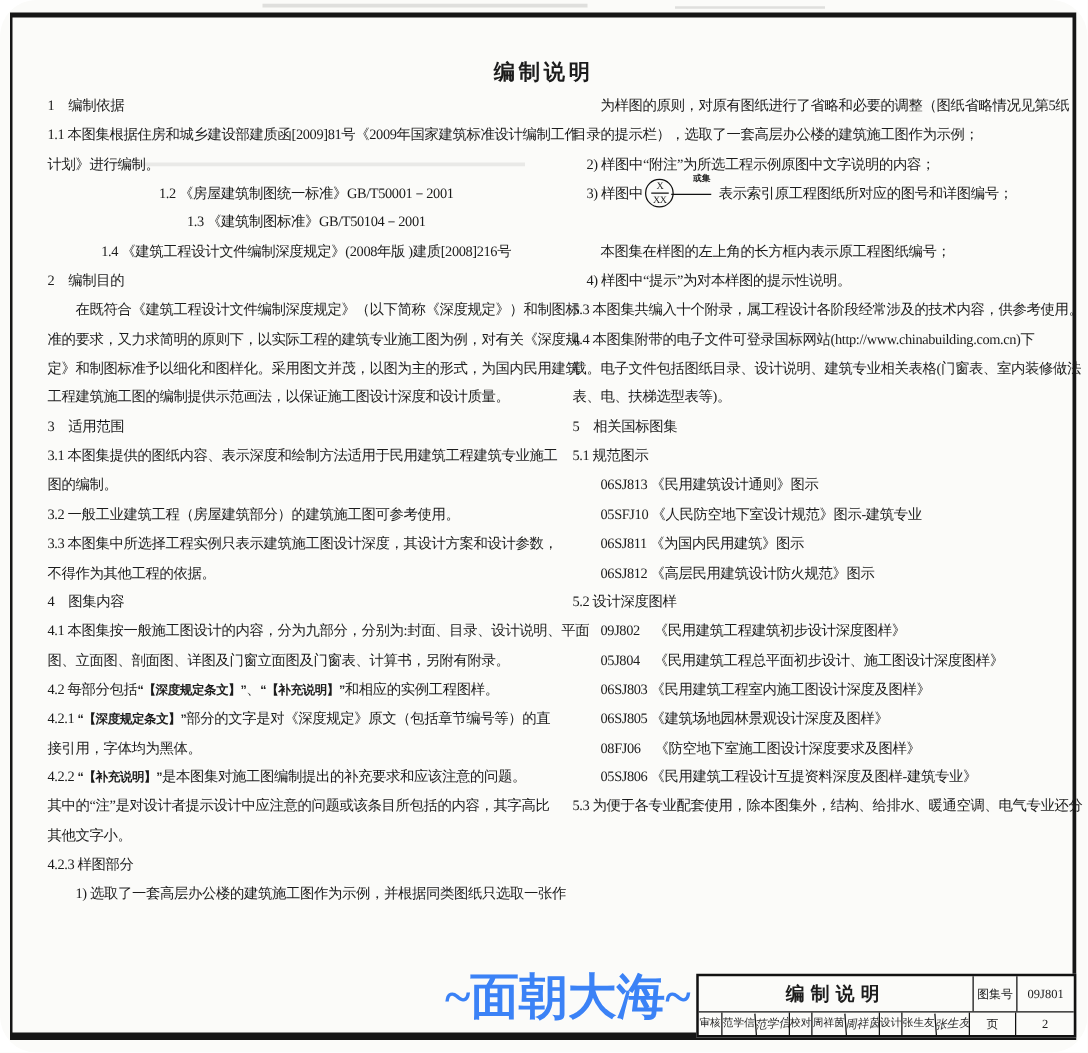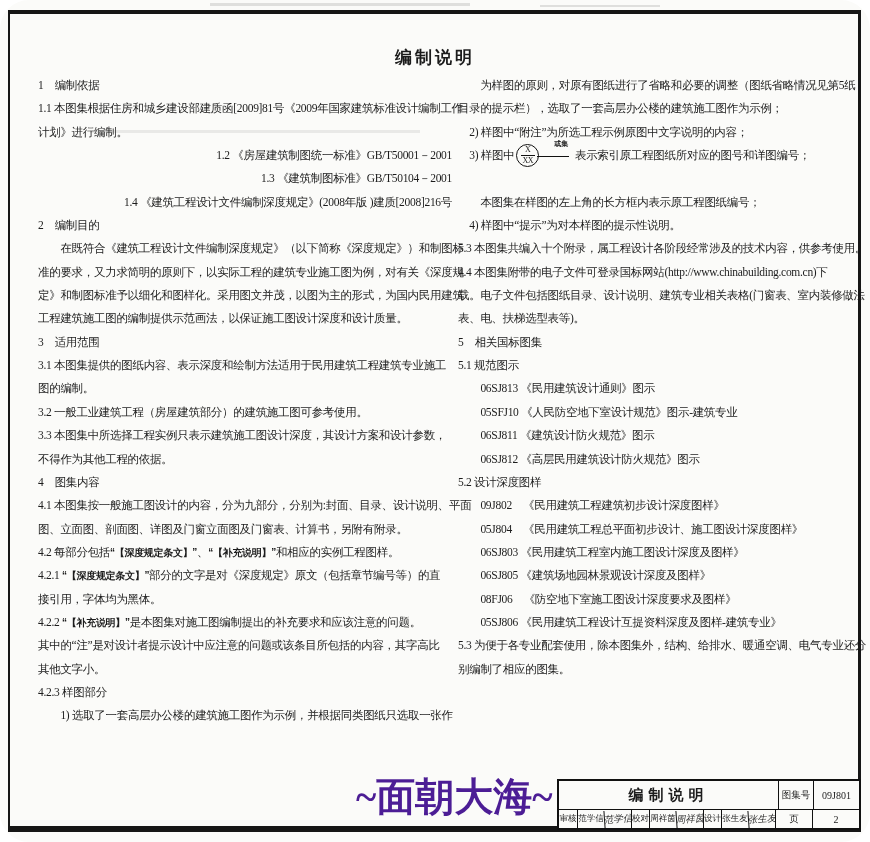--- a/index.html
+++ b/index.html
@@ -21,21 +21,21 @@
     text-align:center; font-size:17px; font-weight:bold; letter-spacing:3px;
   }
   .col{
     position:absolute; top:74px; font-size:11.5px; letter-spacing:-0.3px;
   }
   .col-left{ left:38px;  width:414px; }
   .col-right{ left:458px; width:392px; }
   .line{
     height:23.35px; line-height:23.35px; white-space:nowrap; overflow:visible;
   }
-  .line.split{ display:flex; justify-content:flex-end; }
+  .line.split{ display:flex; justify-content:center; }
   .b{ font-weight:bold; font-family:"Liberation Sans", sans-serif; font-size:10px; }
   
   .idxsym{
     display:inline-flex; align-items:center; vertical-align:middle;
     margin:0 3px 0 2px; position:relative; top:-1px;
   }
   .circ{
     width:23px; height:23px; border:1.3px solid #111; border-radius:50%;
     display:inline-flex; flex-direction:column; align-items:center; justify-content:center;
     font-size:8px; line-height:1; background:transparent; box-sizing:border-box;
@@ -47,21 +47,21 @@
     width:32px; height:14px; border-bottom:1.3px solid #111;
     position:relative; margin-left:-2px; transform:translateY(-6px);
   }
   .tail .taillab{
     position:absolute; right:1px; bottom:0px; font-size:7px; letter-spacing:0;
     font-weight:bold;
   }
   
   .watermark{
     position:absolute; left:356px; top:770px; width:210px;
-    font-size:39px; font-weight:bold; color:#4c1d95;
+    font-size:39px; font-weight:bold; color:#3b82f6;
     font-family:"Liberation Serif", serif; letter-spacing:0px; white-space:nowrap;
     z-index:3;
   }
   
   .tblock{
     position:absolute; left:557px; top:779px; width:304px; height:51px;
     border:2px solid #111; box-sizing:border-box; background:#fbfbf9; z-index:2;
     display:flex; flex-direction:column;
   }
   .tb-row{ display:flex; box-sizing:border-box; }
@@ -156,31 +156,30 @@
       <div class="line">　　本图集在样图的左上角的长方框内表示原工程图纸编号；</div>
       <div class="line">　4) 样图中“提示”为对本样图的提示性说明。</div>
       <div class="line">5.3 本图集共编入十个附录，属工程设计各阶段经常涉及的技术内容，供参考使用。</div>
       <div class="line">4.4 本图集附带的电子文件可登录国标网站(http://www.chinabuilding.com.cn)下</div>
       <div class="line">载。电子文件包括图纸目录、设计说明、建筑专业相关表格(门窗表、室内装修做法</div>
       <div class="line">表、电、扶梯选型表等)。</div>
       <div class="line">5　相关国标图集</div>
       <div class="line">5.1 规范图示</div>
       <div class="line">　　06SJ813 《民用建筑设计通则》图示</div>
       <div class="line">　　05SFJ10 《人民防空地下室设计规范》图示-建筑专业</div>
-      <div class="line">　　06SJ811 《建筑设计防火规范》图示</div>
+      <div class="line">　　06SJ811 《为国内民用建筑》图示</div>
       <div class="line">　　06SJ812 《高层民用建筑设计防火规范》图示</div>
       <div class="line">5.2 设计深度图样</div>
       <div class="line">　　09J802　《民用建筑工程建筑初步设计深度图样》</div>
       <div class="line">　　05J804　《民用建筑工程总平面初步设计、施工图设计深度图样》</div>
       <div class="line">　　06SJ803 《民用建筑工程室内施工图设计深度及图样》</div>
       <div class="line">　　06SJ805 《建筑场地园林景观设计深度及图样》</div>
       <div class="line">　　08FJ06　《防空地下室施工图设计深度要求及图样》</div>
       <div class="line">　　05SJ806 《民用建筑工程设计互提资料深度及图样-建筑专业》</div>
       <div class="line">5.3 为便于各专业配套使用，除本图集外，结构、给排水、暖通空调、电气专业还分</div>
-      <div class="line">别编制了相应的图集。</div>
     </div>
 
   <div class="watermark">~面朝大海~</div>
 
   <div class="tblock">
     <div class="tb-row tb-row1">
       <div class="tb-cell tb-main">编制说明</div>
       <div class="tb-cell tb-lab tb-atlas-lab">图集号</div>
       <div class="tb-cell tb-atlas-val">09J801</div>
     </div>

